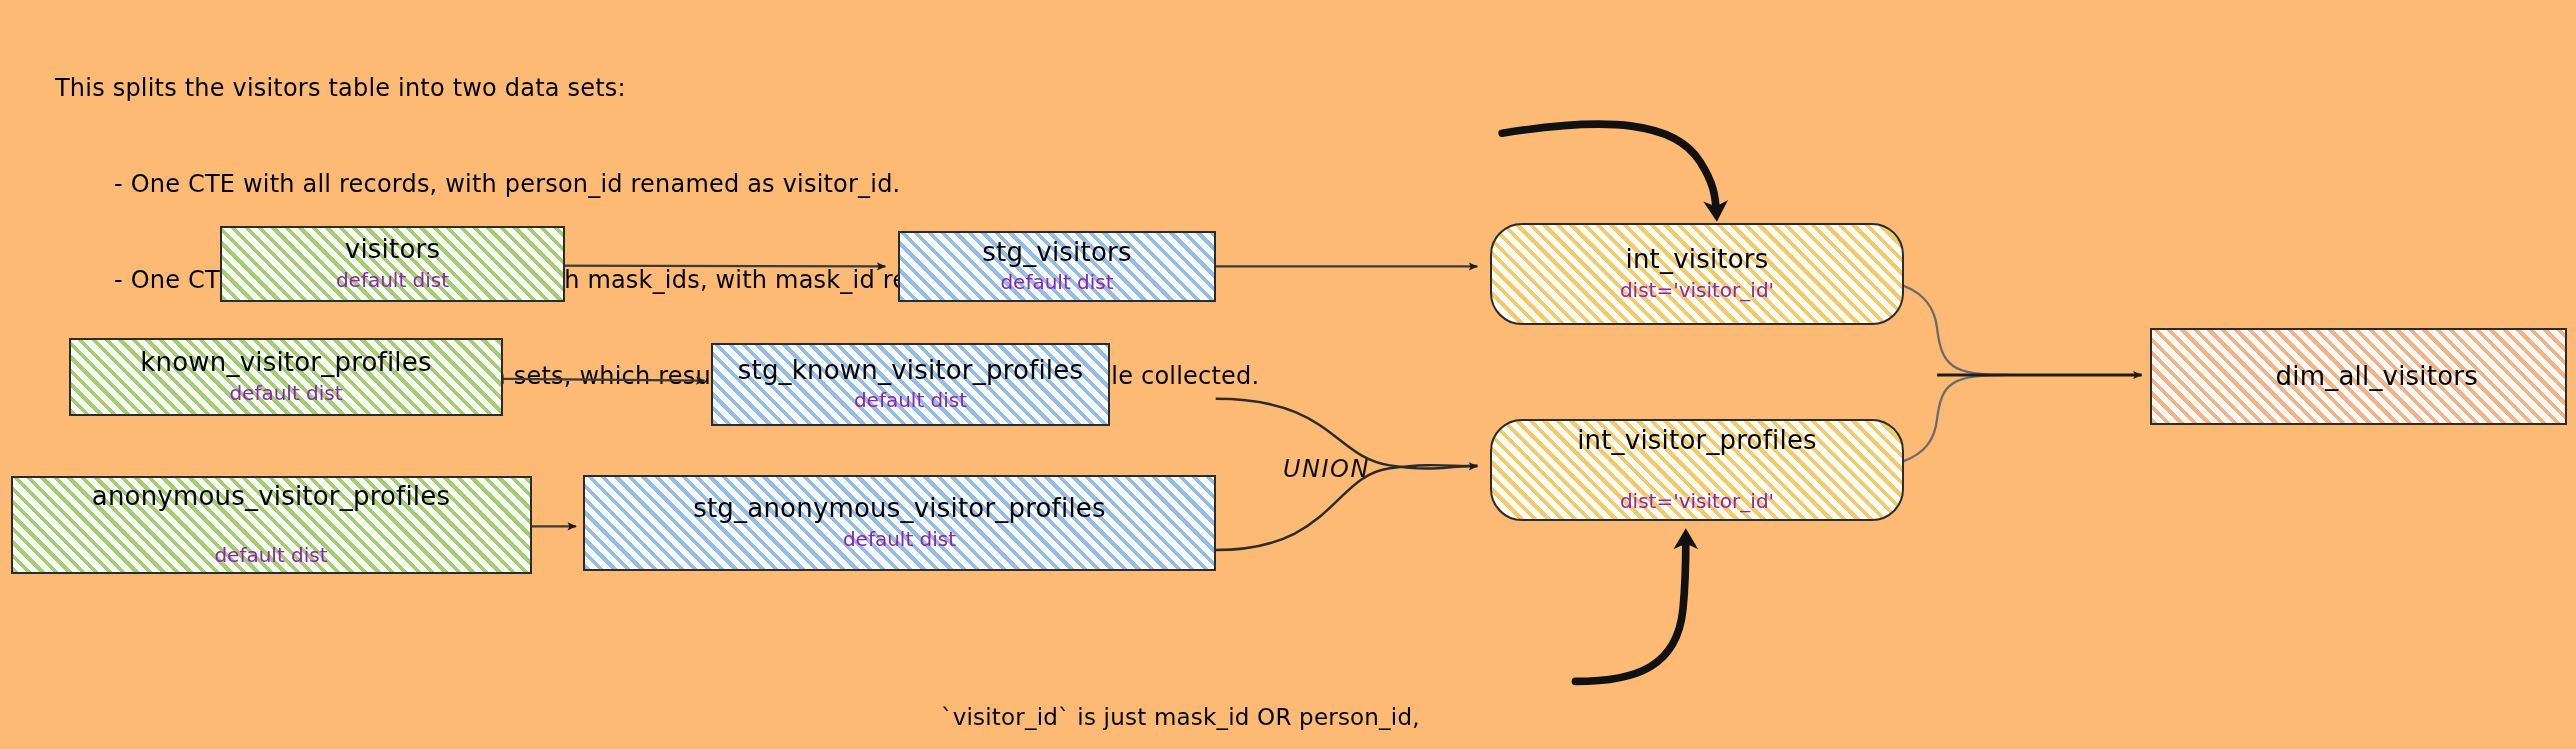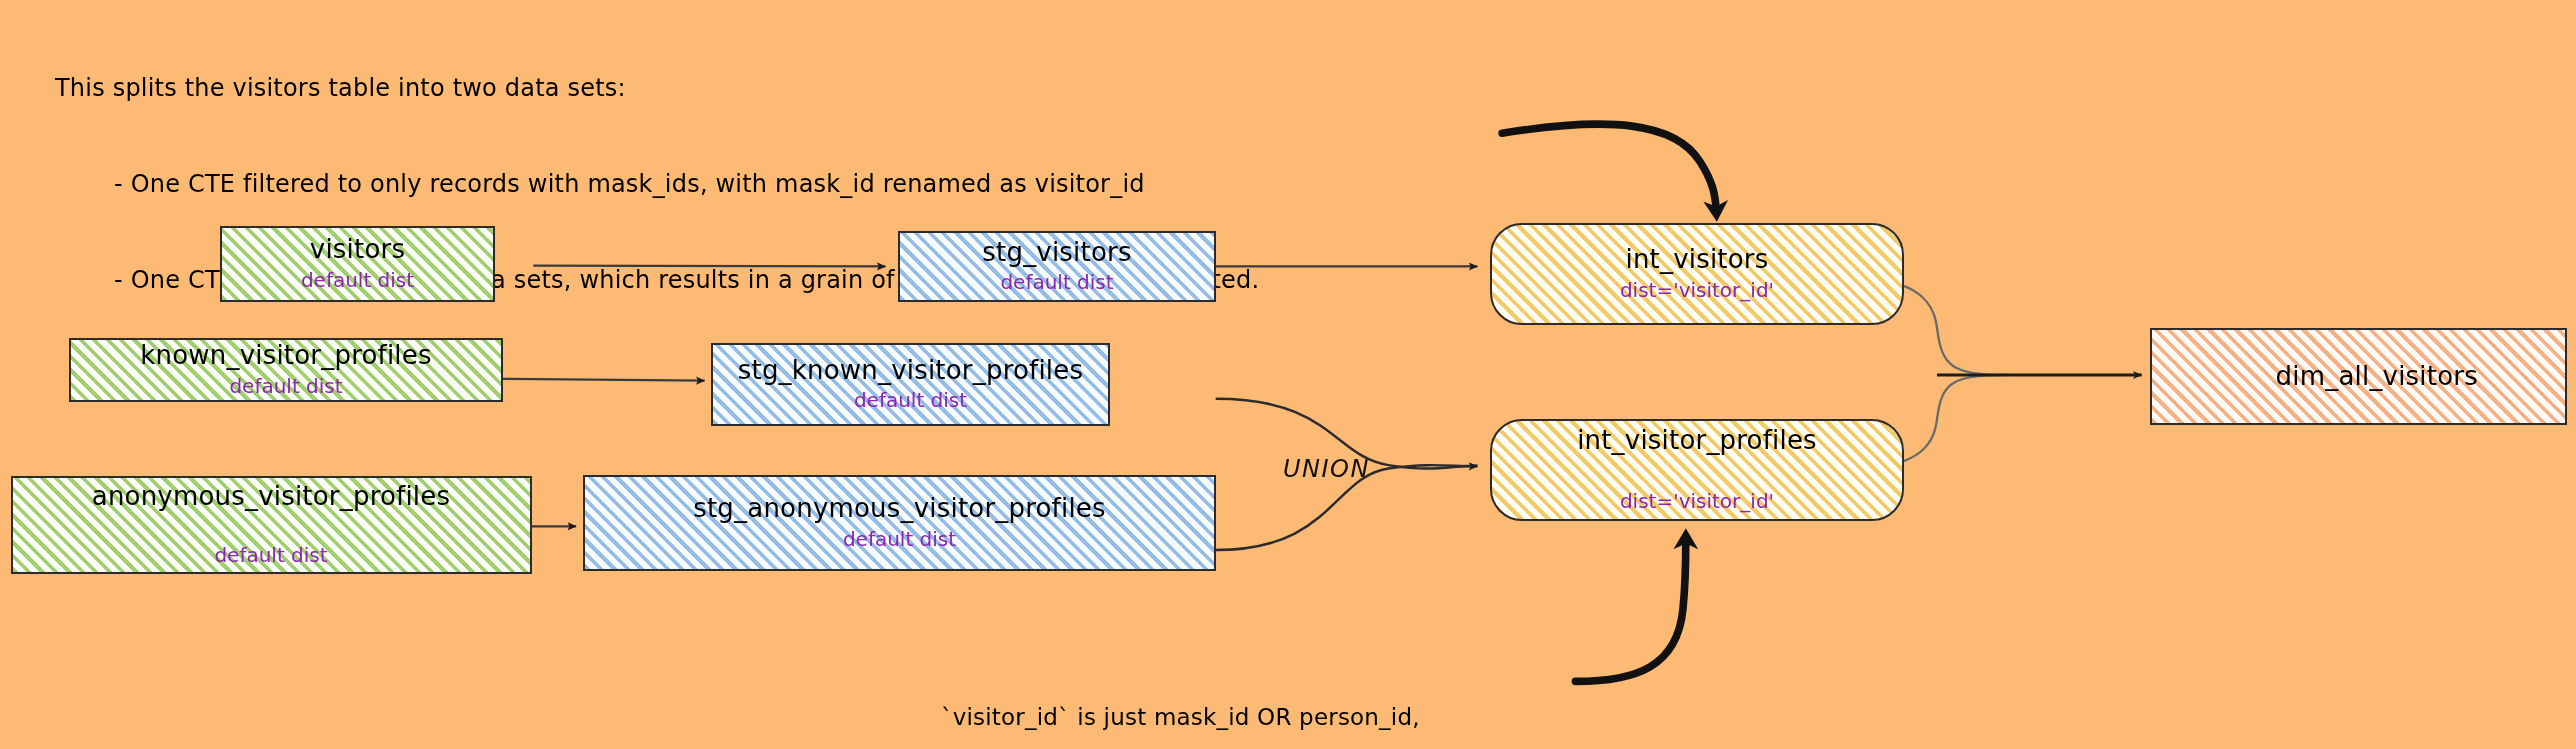--- a/index.html
+++ b/index.html
@@ -134,20 +134,21 @@
     pointer-events: none;
   }
 </style>
 </head>
 <body>
 
 <div id="canvas">
 
   <div class="note" id="header-note">
     <span class="ln">This splits the visitors table into two data sets:</span>
+    <span class="ln indent">- One CTE with all records, with person_id renamed as visitor_id.</span>
     <span class="ln indent">- One CTE filtered to only records with mask_ids, with mask_id renamed as visitor_id</span>
     <span class="ln indent">- One CTE to union the two data sets, which results in a grain of one row per profile collected.</span>
   </div>
 
   <div class="note" id="bottom-note">
     <span class="ln">`visitor_id` is just mask_id OR person_id,</span>
     
     
   </div>
 
@@ -179,26 +180,26 @@
 
     <path d="M 1900 495 C 1990 495 2030 486 2035 440 C 2040 402 2050 394 2110 394" fill="none" stroke="#6a6a6a" stroke-width="2.4"></path>
 
     <path d="M 2035 394 L 2250 394" fill="none" stroke="#1d1d1d" stroke-width="3" marker-end="url(#arrow-thin)"></path>
 
     <path d="M 1578 140 C 1690 122 1760 128 1786 170 C 1800 192 1802 205 1803 222" fill="none" stroke="#111111" stroke-width="8" stroke-linecap="round" marker-end="url(#arrow-fat)"></path>
 
     <path d="M 1655 716 C 1720 716 1762 700 1768 640 C 1771 610 1771 590 1771 566" fill="none" stroke="#111111" stroke-width="8" stroke-linecap="round" marker-end="url(#arrow-fat)"></path>
   </svg>
 
-  <div class="node fill-green" style="left:220px; top:226px; width:275px; height:76px;">
+  <div class="node fill-green" style="left:220px; top:226px; width:345px; height:76px;">
     <div class="title">visitors</div>
     <div class="sub">default dist</div>
   </div>
 
-  <div class="node fill-green" style="left:69px; top:338px; width:434px; height:64px;">
+  <div class="node fill-green" style="left:69px; top:338px; width:434px; height:78px;">
     <div class="title">known_visitor_profiles</div>
     <div class="sub">default dist</div>
   </div>
 
   <div class="node fill-green" style="left:10.5px; top:476px; width:521px; height:98px;justify-content:space-between;">
     <div class="title">anonymous_visitor_profiles</div>
     <div class="sub">default dist</div>
   </div>
 
   <div class="node fill-blue" style="left:898px; top:231px; width:318px; height:71px;">

